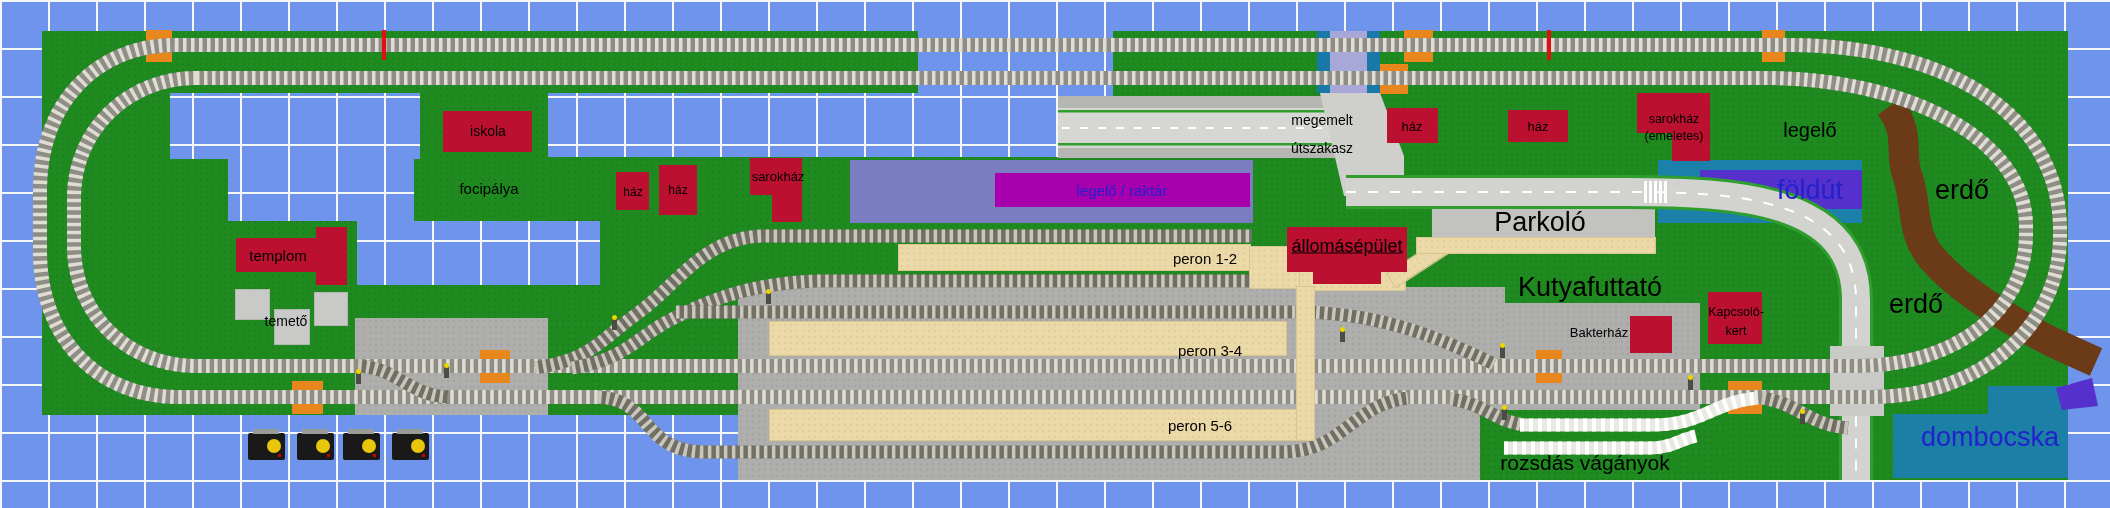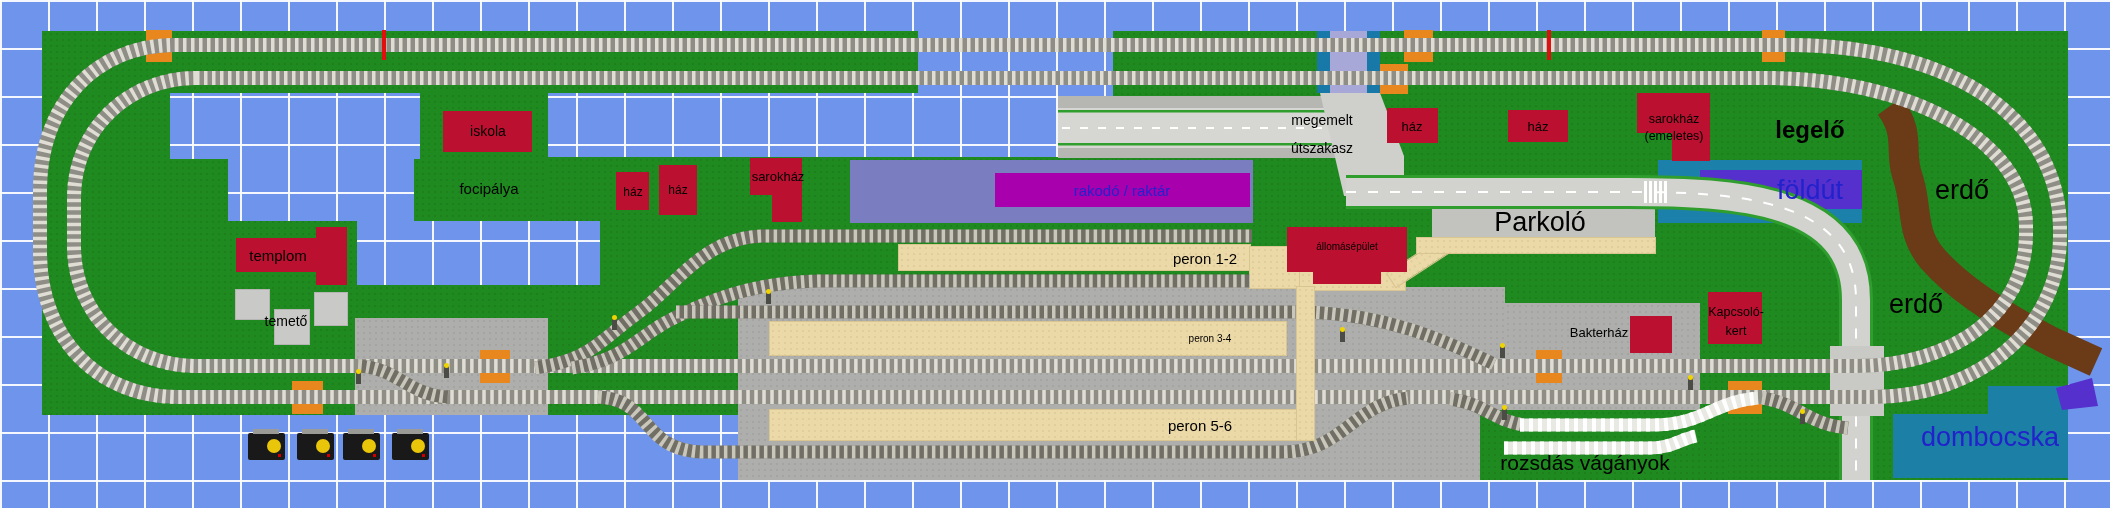--- a/index.html
+++ b/index.html
@@ -244,33 +244,34 @@
       <div class="dot"></div>
     </div>
 
   <div class="lbl" style="left:488px;top:131px;font-size:14px;">iskola</div>
   <div class="lbl" style="left:489px;top:188px;font-size:15px;">focipálya</div>
   <div class="lbl" style="left:278px;top:255px;font-size:15px;">templom</div>
   <div class="lbl" style="left:286px;top:321px;font-size:14px;">temető</div>
   <div class="lbl" style="left:633px;top:192px;font-size:12px;">ház</div>
   <div class="lbl" style="left:678px;top:190px;font-size:12px;">ház</div>
   <div class="lbl" style="left:778px;top:176px;font-size:13px;">sarokház</div>
-  <div class="lbl blue-txt" style="left:1122px;top:190px;font-size:15px;">rakodó / raktár</div>
+  <div class="lbl blue-txt" style="left:1122px;top:190px;font-size:15px;">legelő / raktár</div>
   <div class="lbl" style="left:1322px;top:120px;font-size:14px;">megemelt</div>
   <div class="lbl" style="left:1322px;top:148px;font-size:14px;">útszakasz</div>
   <div class="lbl" style="left:1412px;top:126px;font-size:13px;">ház</div>
   <div class="lbl" style="left:1538px;top:126px;font-size:13px;">ház</div>
   <div class="lbl" style="left:1674px;top:119px;font-size:12.5px;">sarokház</div>
   <div class="lbl" style="left:1674px;top:136px;font-size:12.5px;">(emeletes)</div>
-  <div class="lbl" style="left:1347px;top:246px;font-size:10px;">állomásépület</div>
+  <div class="lbl" style="left:1347px;top:246px;font-size:18px;text-decoration:underline;">állomásépület</div>
   <div class="lbl" style="left:1205px;top:258px;font-size:15px;">peron 1-2</div>
-  <div class="lbl" style="left:1210px;top:338px;font-size:10px;">peron 3-4</div>
+  <div class="lbl" style="left:1210px;top:350px;font-size:15px;">peron 3-4</div>
   <div class="lbl" style="left:1200px;top:425px;font-size:15px;">peron 5-6</div>
   <div class="lbl" style="left:1540px;top:222px;font-size:27px;">Parkoló</div>
-  <div class="lbl" style="left:1810px;top:130px;font-size:24px;font-weight:bold;">legelő</div>
+  <div class="lbl" style="left:1590px;top:287px;font-size:27px;">Kutyafuttató</div>
+  <div class="lbl" style="left:1810px;top:130px;font-size:20px;">legelő</div>
   <div class="lbl" style="left:1962px;top:190px;font-size:27px;">erdő</div>
   <div class="lbl" style="left:1916px;top:304px;font-size:27px;">erdő</div>
   <div class="lbl blue-txt" style="left:1778px;top:190px;font-size:27px;margin-left:32px;">földút</div>
   <div class="lbl blue-txt" style="left:1990px;top:437px;font-size:27px;">dombocska</div>
   <div class="lbl" style="left:1585px;top:463px;font-size:21px;">rozsdás vágányok</div>
   <div class="lbl" style="left:1599px;top:332px;font-size:13px;">Bakterház</div>
   <div class="lbl" style="left:1736px;top:312px;font-size:12.5px;">Kapcsoló-</div>
   <div class="lbl" style="left:1736px;top:331px;font-size:12.5px;">kert</div>
 
 </div>

